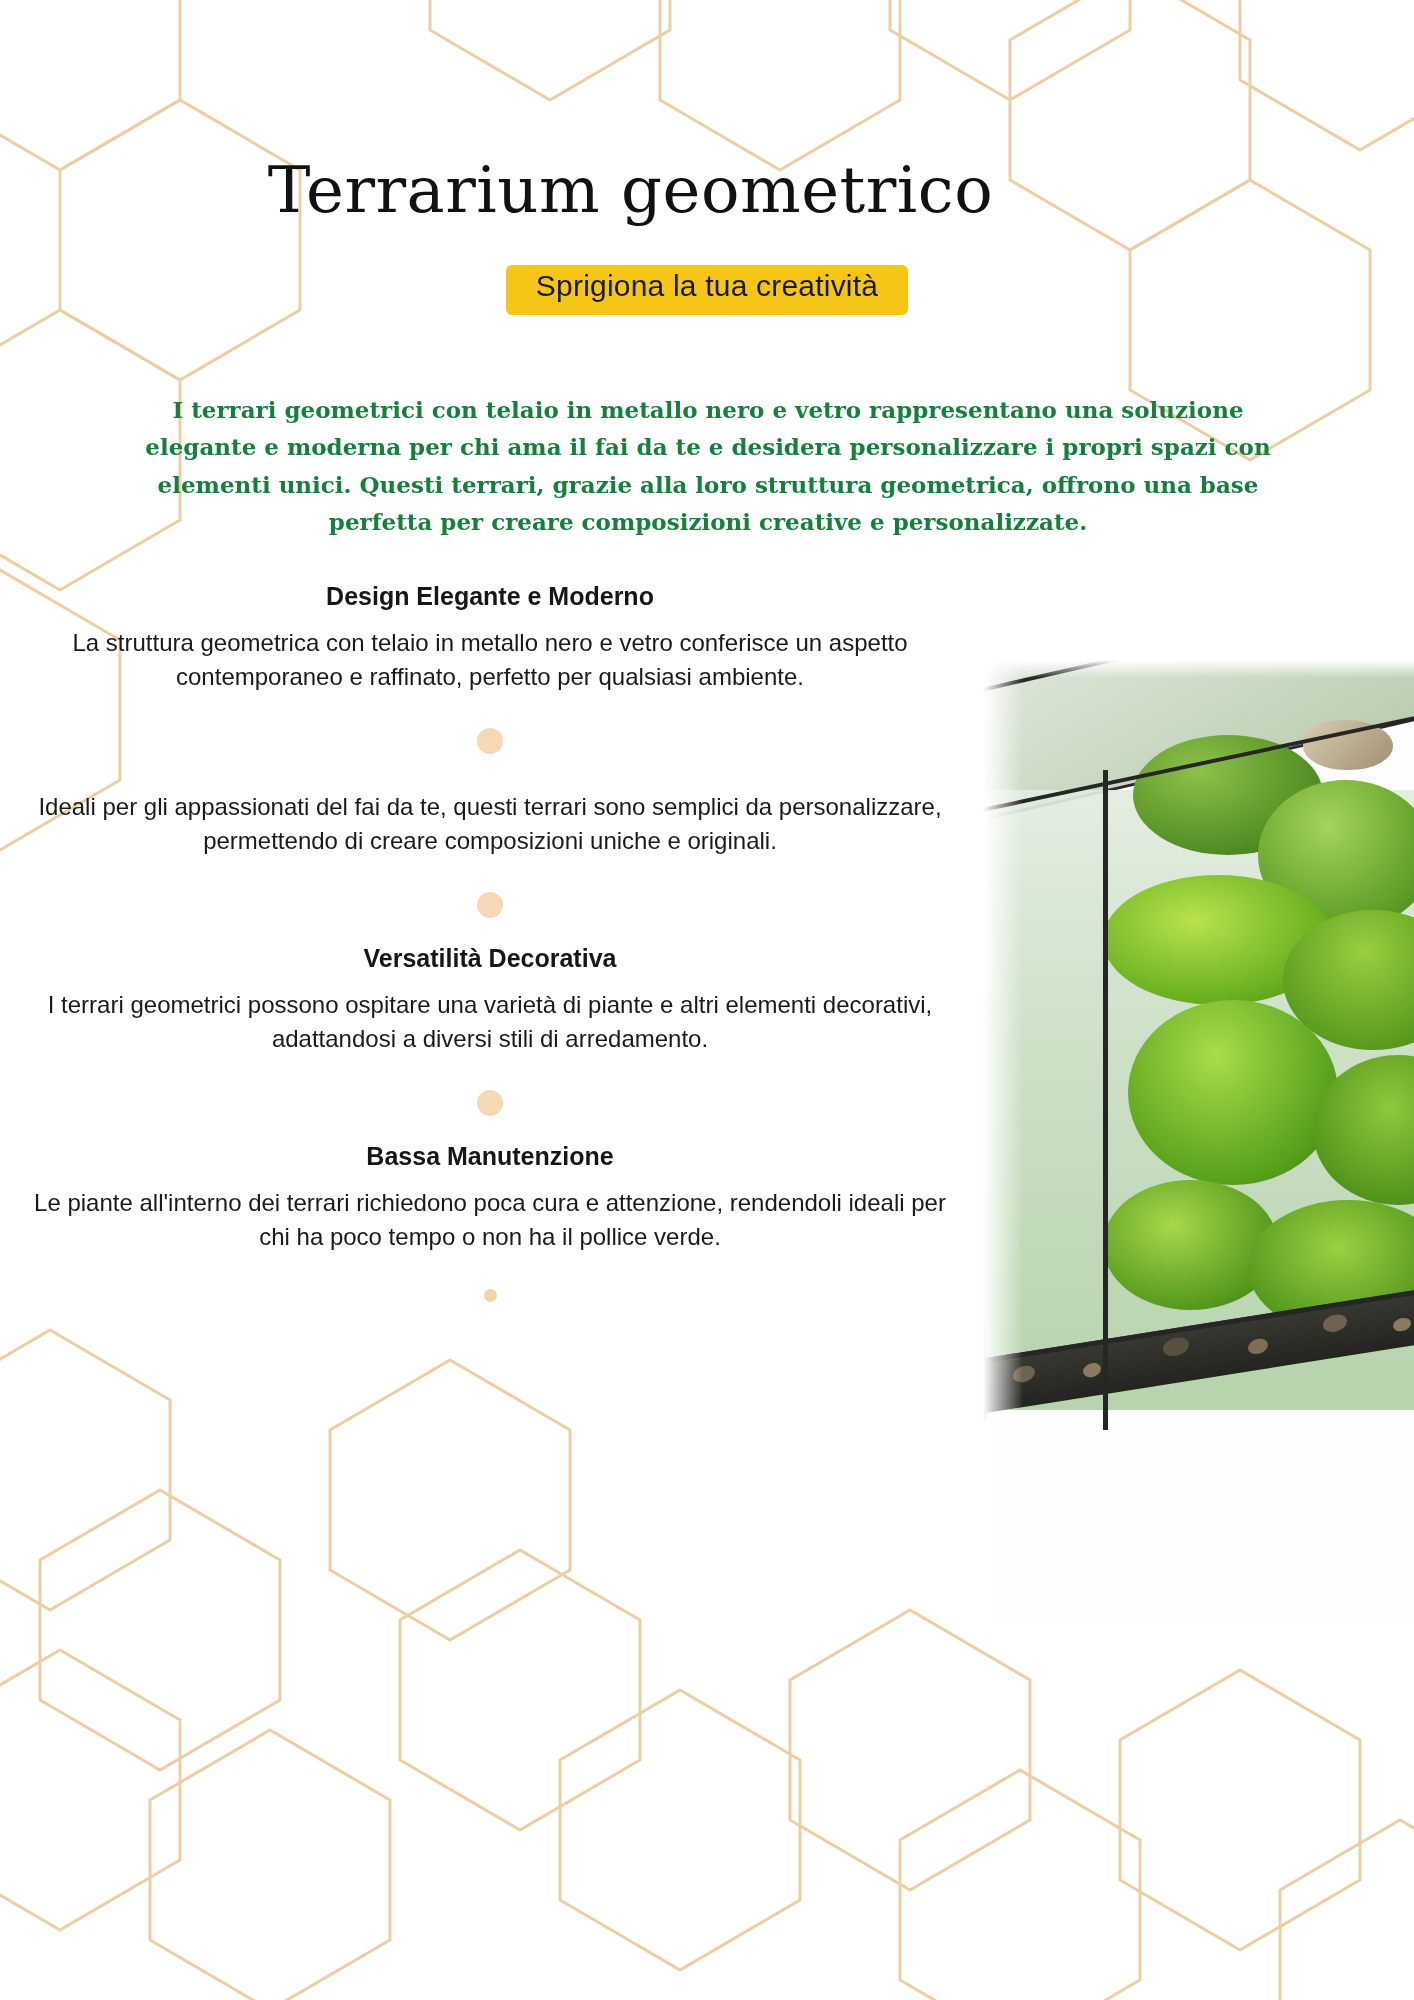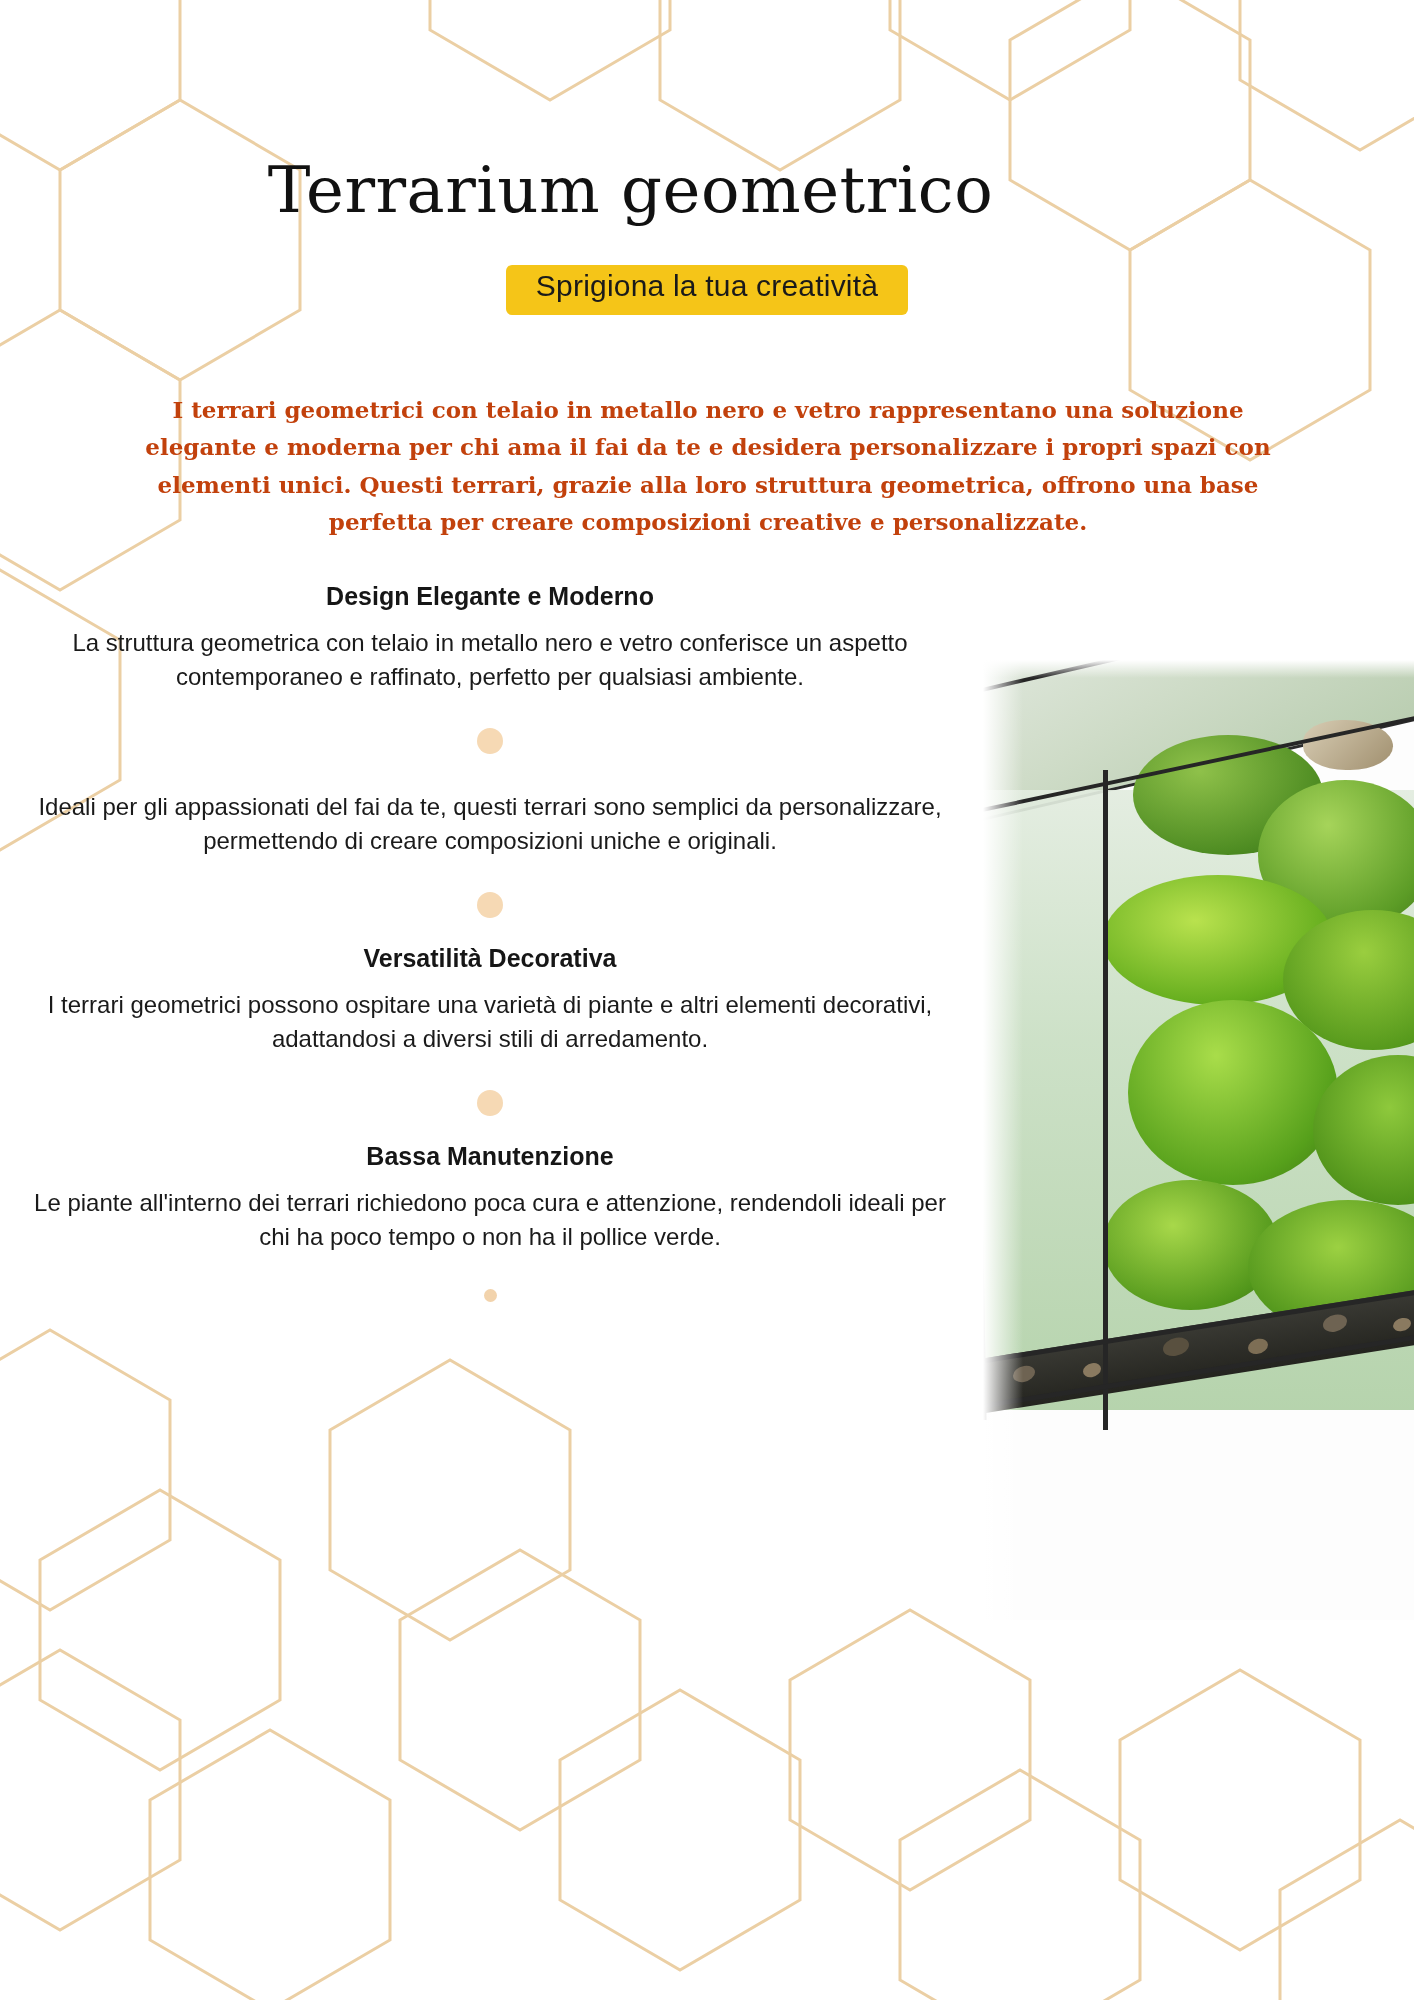--- a/index.html
+++ b/index.html
@@ -68,21 +68,21 @@
   .intro {
     position: absolute;
     top: 368px;
     left: 113px;
     width: 1190px;
     text-align: center;
     font-family: "DejaVu Serif", "Liberation Serif", serif;
     font-size: 23px;
     font-weight: 700;
     line-height: 1.62;
-    color: #c2410c;
+    color: #15803d;
   }
 
   .sections {
     position: absolute;
     top: 580px;
     left: 20px;
     width: 940px;
   }
 
   .section {

